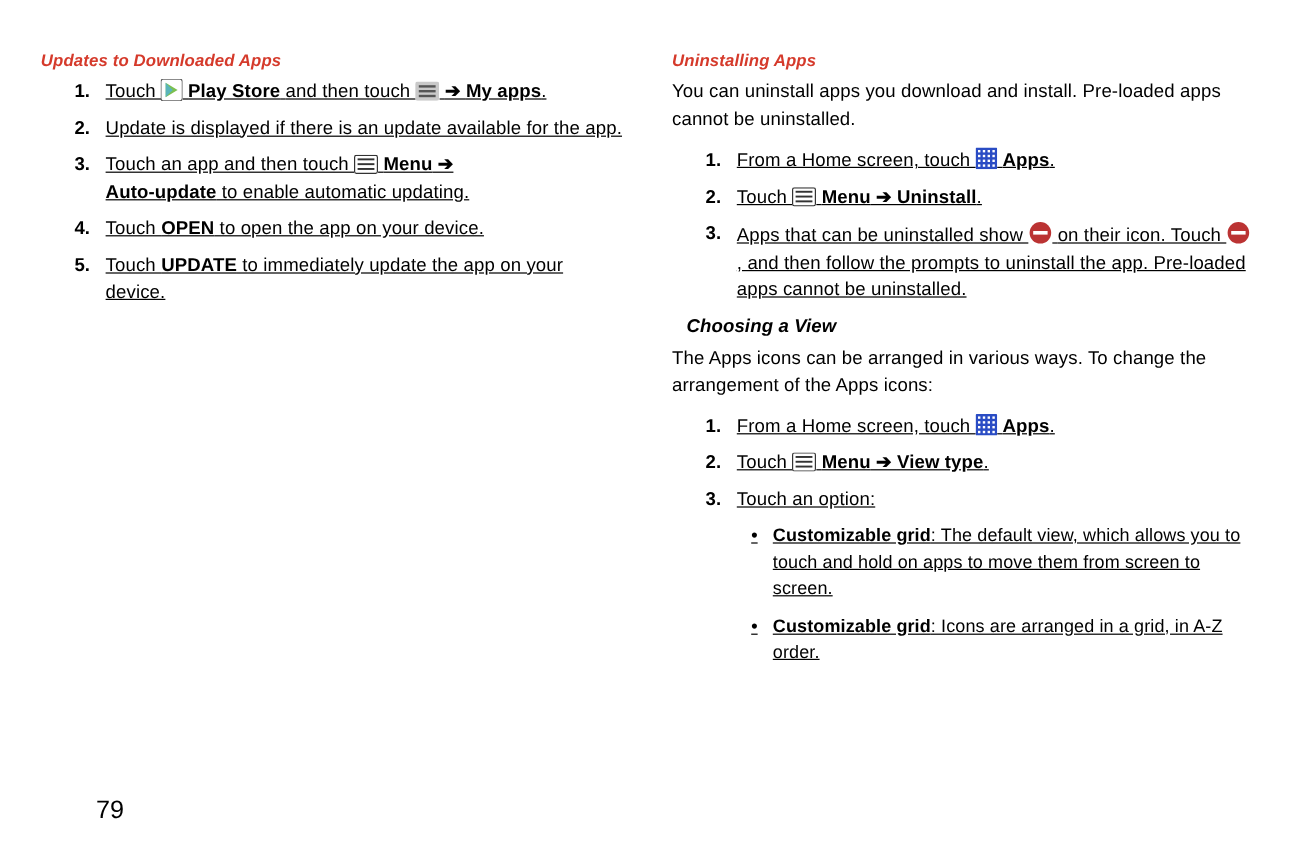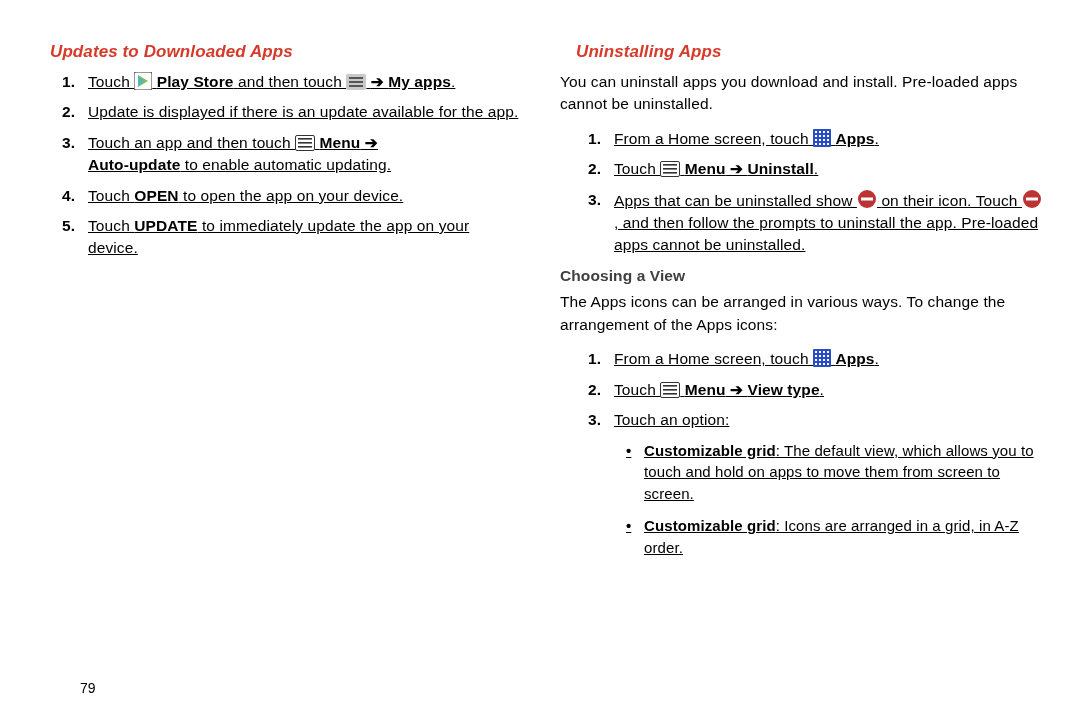--- a/index.html
+++ b/index.html
@@ -22,28 +22,29 @@
     width: 486px;
     font-size: 15.5px;
     line-height: 1.45;
     letter-spacing: 0.1px;
   }
   .h-red {
     font-family: Arial, Helvetica, sans-serif;
     font-weight: 700;
     font-style: italic;
     color: #d53a2b;
-    font-size: 17px;
-    margin: 0 0 6px 16px;
+    font-size: 14px;
+    margin: 0 0 6px 0;
   }
   .h-blue {
     font-weight: 700;
-    color: #404040;
+    font-style: italic;
+    color: #000000;
     font-size: 15.5px;
-    margin: 2px 0 4px 0;
+    margin: 2px 0 4px 12px;
   }
   p {
     margin: 0 0 12px 0;
   }
   .list {
     margin-left: 28px;
   }
   .li {
     display: flex;
     gap: 8px;
@@ -78,22 +79,22 @@
   
   .icon {
     display: inline-block;
     vertical-align: -3px;
   }
   svg { display: block; }
 
   .page-num {
     position: absolute;
     left: 80px;
-    top: 680px;
-    font-size: 14px;
+    top: 664px;
+    font-size: 21px;
   }
 </style>
 </head>
 <body>
 
 <svg width="0" height="0" style="position:absolute">
   <defs>
     <g id="ico-playstore">
       <rect x="0" y="0" width="18" height="18" rx="2" fill="#fff" stroke="#333" stroke-width="1"></rect>
       <polygon points="4,3 14,9 4,15" fill="#7cc04f"></polygon>

